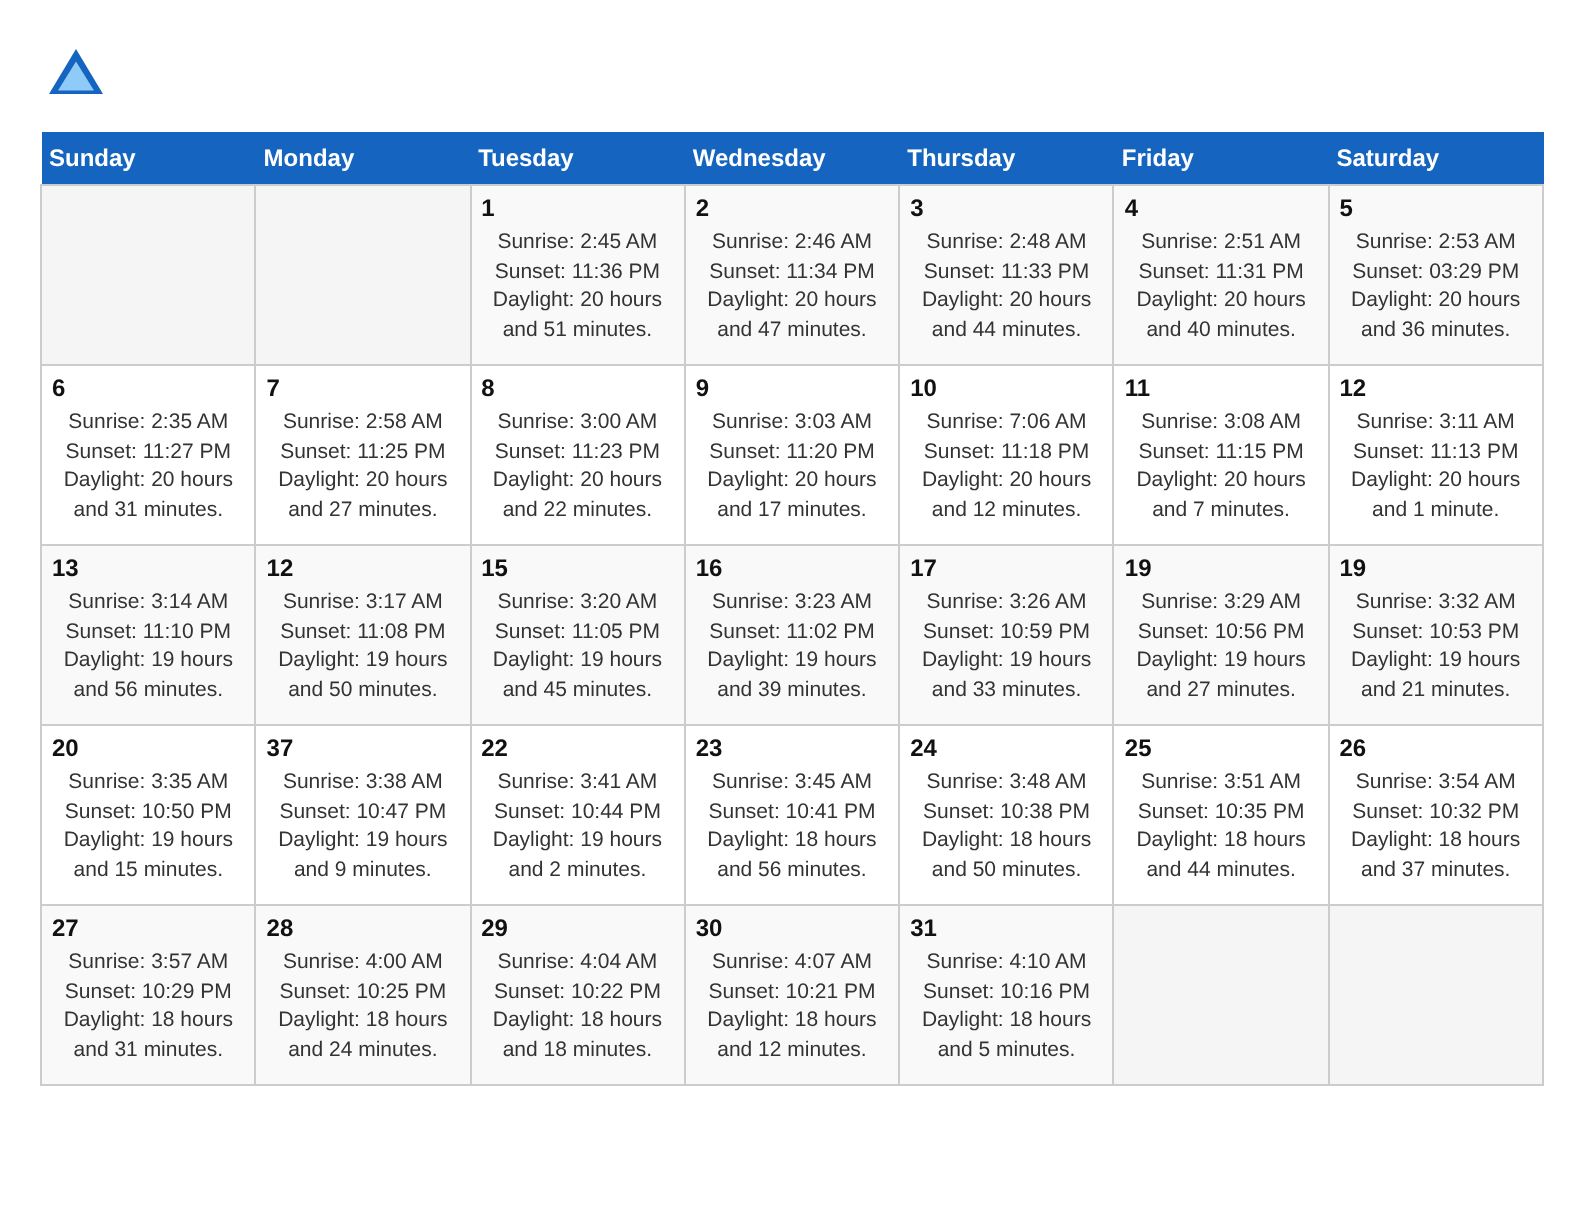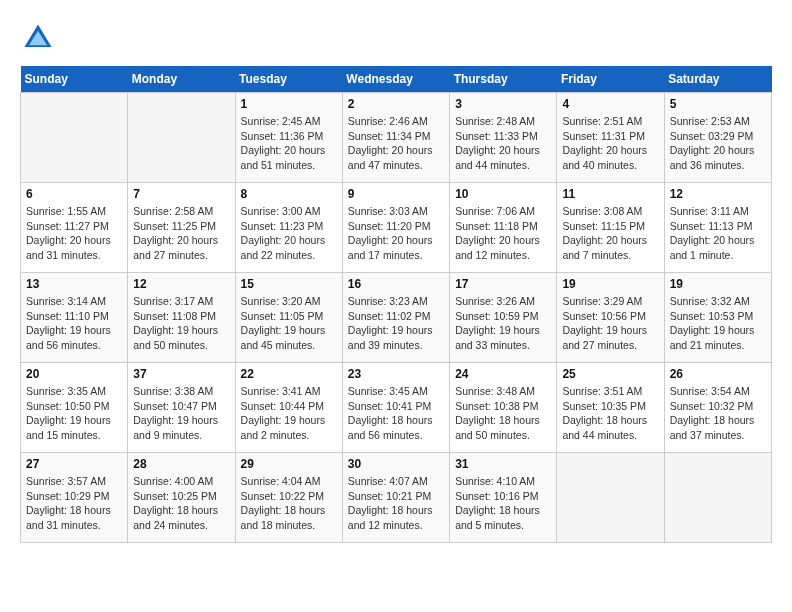--- a/index.html
+++ b/index.html
@@ -84,20 +84,21 @@
       font-weight: bold;
       font-size: 12px;
       color: #111;
       display: block;
       margin-bottom: 3px;
     }
     .day-info {
       color: #333;
       font-size: 10.5px;
       line-height: 1.4;
+      text-align: center;
     }
     .empty-cell {
       background: #f5f5f5 !important;
     }
   </style>
 </head>
 <body>
 
 <div class="header">
   <div class="logo">
@@ -159,21 +160,21 @@
         <td>
           <span class="day-num">5</span>
           <div class="day-info">Sunrise: 2:53 AM
 Sunset: 03:29 PM
 Daylight: 20 hours and 36 minutes.</div>
         </td>
       </tr>
       <tr>
         <td>
           <span class="day-num">6</span>
-          <div class="day-info">Sunrise: 1:55 AM
+          <div class="day-info">Sunrise: 2:35 AM
 Sunset: 11:27 PM
 Daylight: 20 hours and 31 minutes.</div>
         </td>
         <td>
           <span class="day-num">7</span>
           <div class="day-info">Sunrise: 2:58 AM
 Sunset: 11:25 PM
 Daylight: 20 hours and 27 minutes.</div>
         </td>
         <td>

